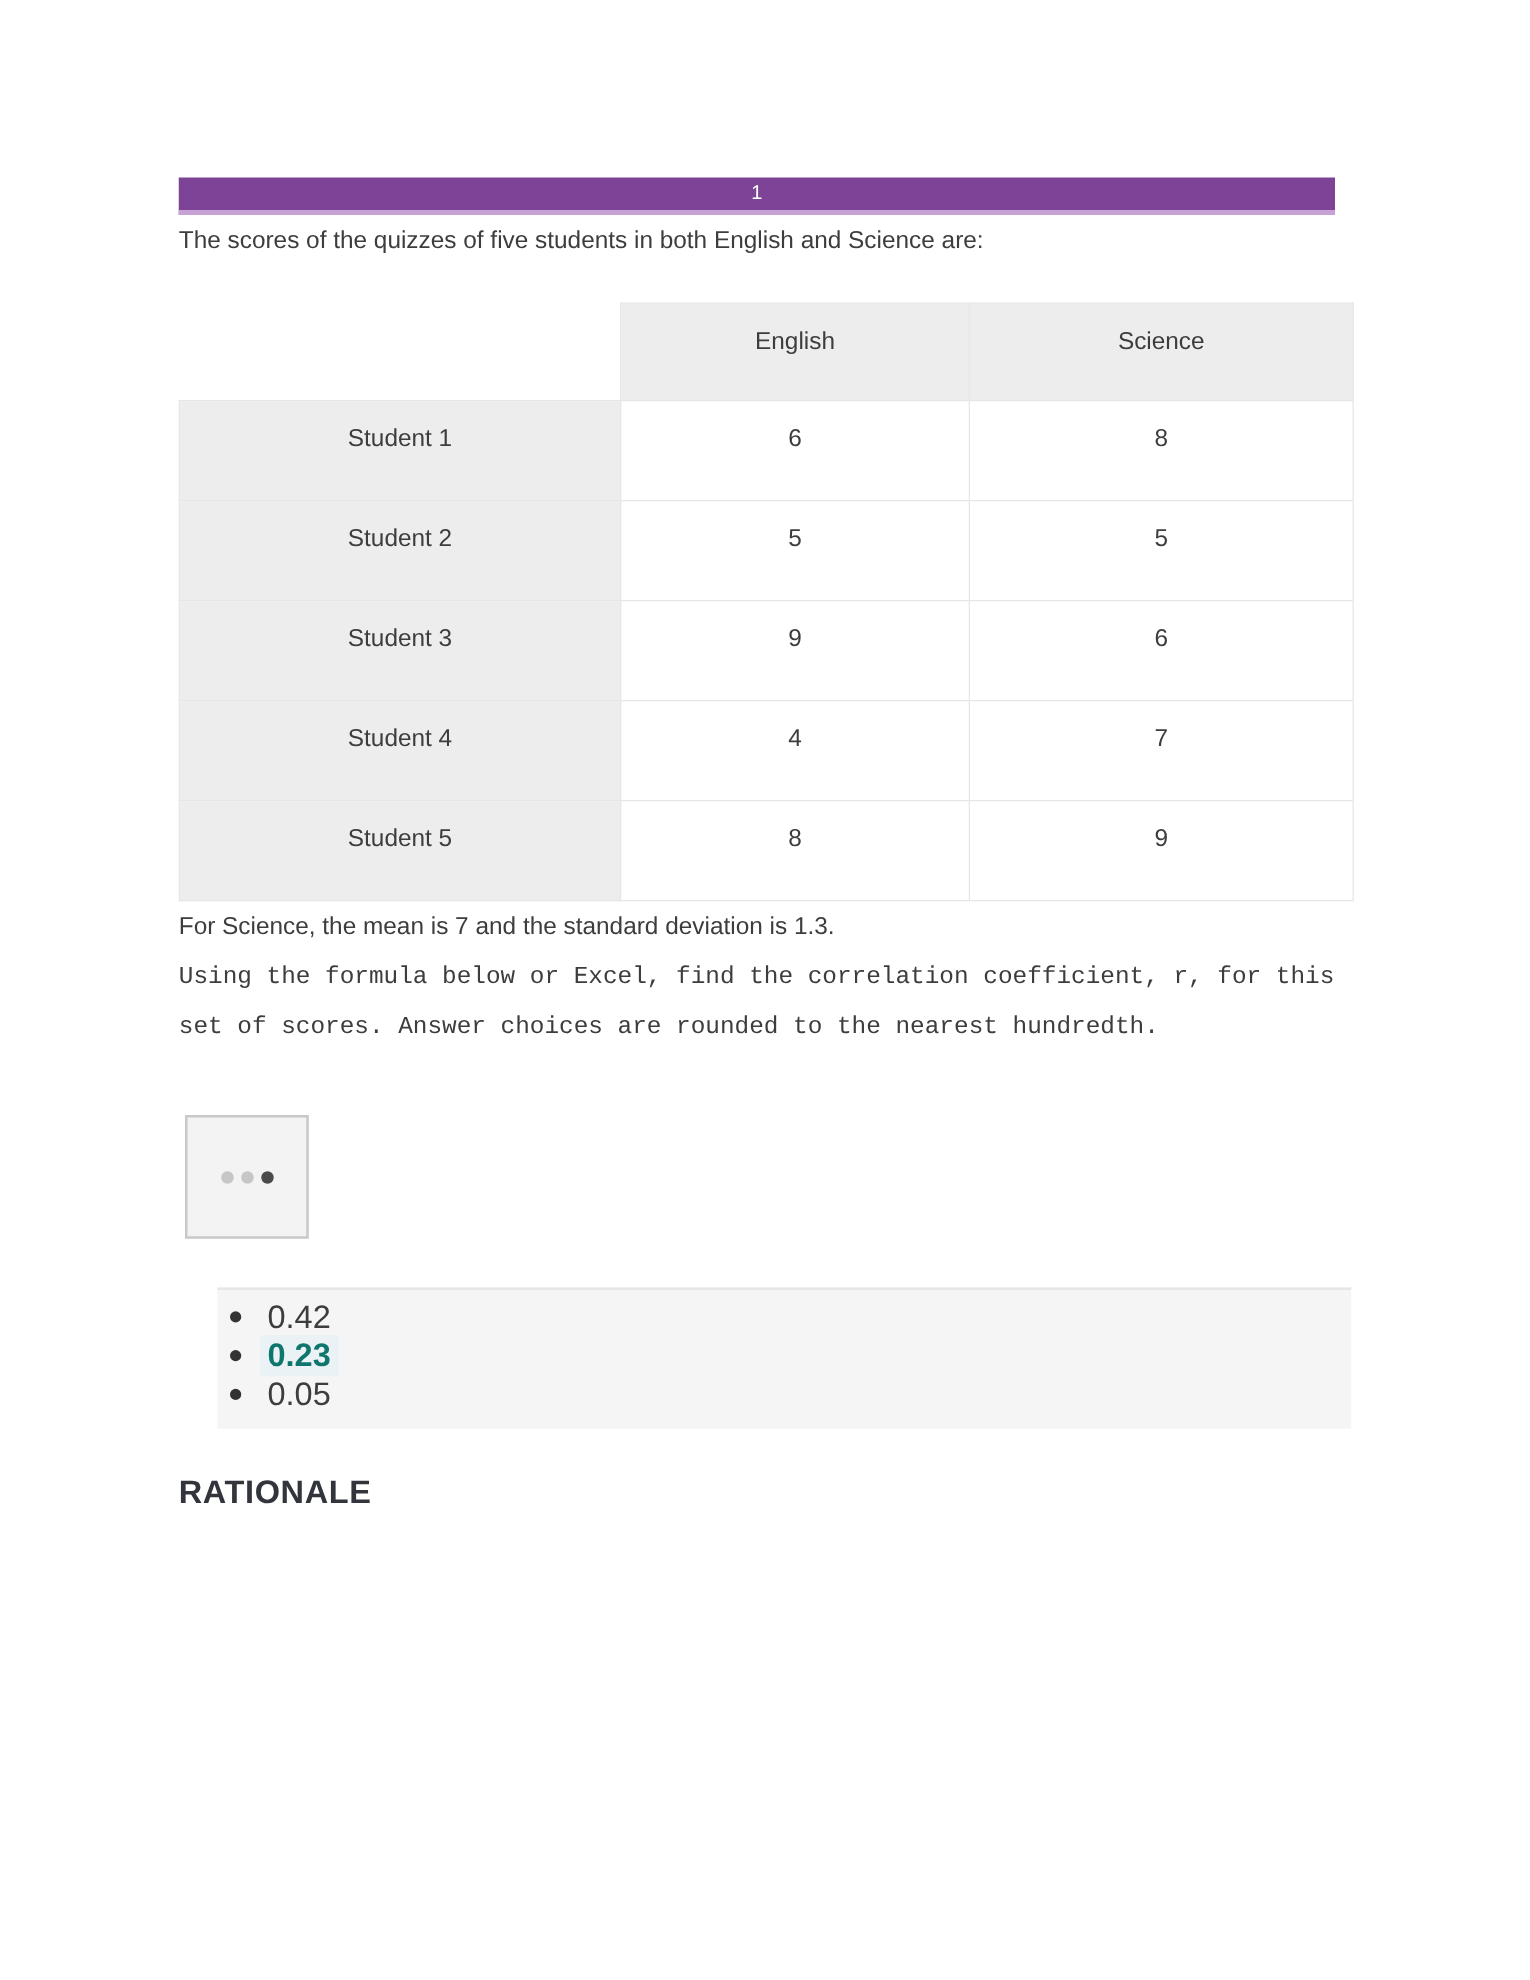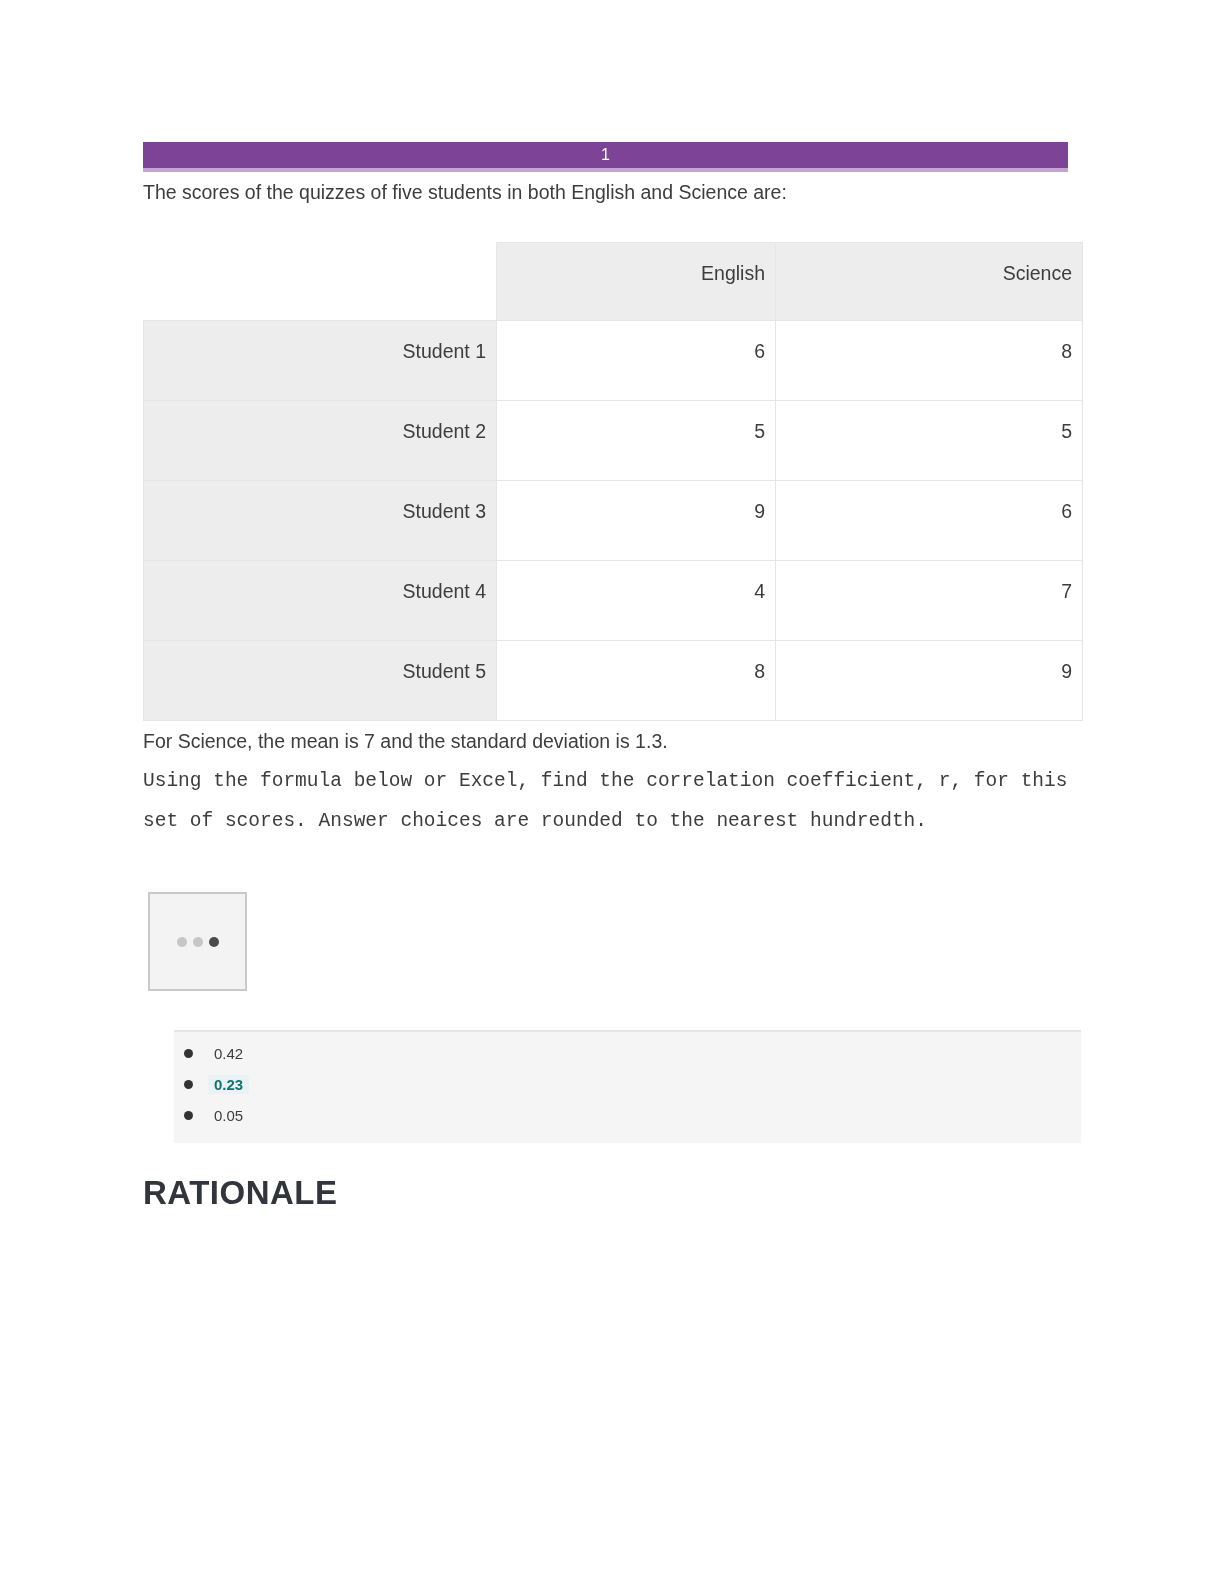--- a/index.html
+++ b/index.html
@@ -55,21 +55,21 @@
   table.scores {
     margin-top: 30px;
     width: 939px;
     border-collapse: collapse;
     table-layout: fixed;
   }
   table.scores th, table.scores td {
     border: 1px solid var(--table-border);
     font-size: 19.5px;
     font-weight: normal;
-    text-align: right;
+    text-align: center;
     vertical-align: top;
     padding: 19px 10px 10px 10px;
     color: var(--text);
   }
   table.scores thead th { height: 78px; background: var(--table-label-bg); }
   table.scores thead th.corner { background: #ffffff; border: none; }
   table.scores tbody th { height: 80px; background: var(--table-label-bg); }
   table.scores tbody td { height: 80px; background: #ffffff; }
 
   .placeholder {
@@ -92,35 +92,35 @@
     width: 907px;
     background: var(--options-bg);
     border-top: 2px solid var(--options-border);
     padding: 6px 0 12px 10px;
   }
   .options ul { list-style: none; margin: 0; padding: 0; }
   .options li {
     display: flex;
     align-items: center;
     height: 31px;
-    font-size: 15px;
+    font-size: 26px;
   }
   .bullet { width: 9px; height: 9px; border-radius: 50%; background: #333333; margin-right: 21px; flex: none; }
   li.selected .opt-label {
     font-weight: bold;
     color: #0f766e;
     background: var(--selected-highlight);
     padding: 1px 6px;
     margin-left: -6px;
     border-radius: 2px;
   }
 
   h1.rationale {
     margin: 30px 0 0 0;
-    font-size: 33px;
+    font-size: 26px;
     line-height: 40px;
     font-weight: bold;
     letter-spacing: 0.5px;
     color: var(--heading);
   }
 </style>
 </head>
 <body>
 
 <div class="content">

